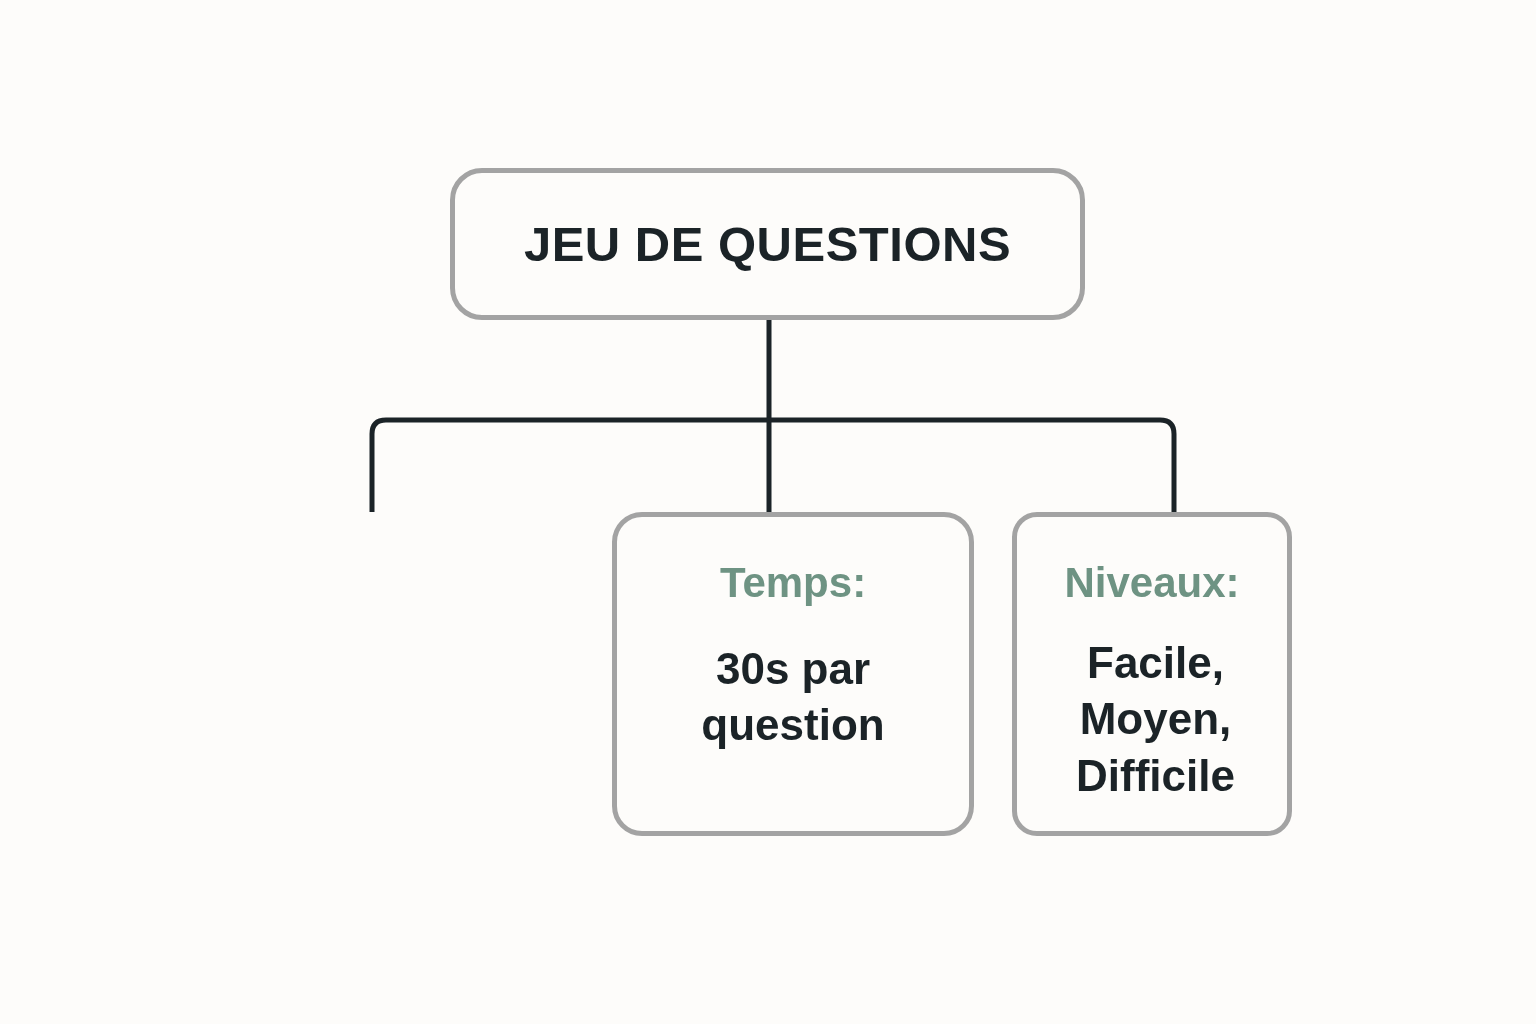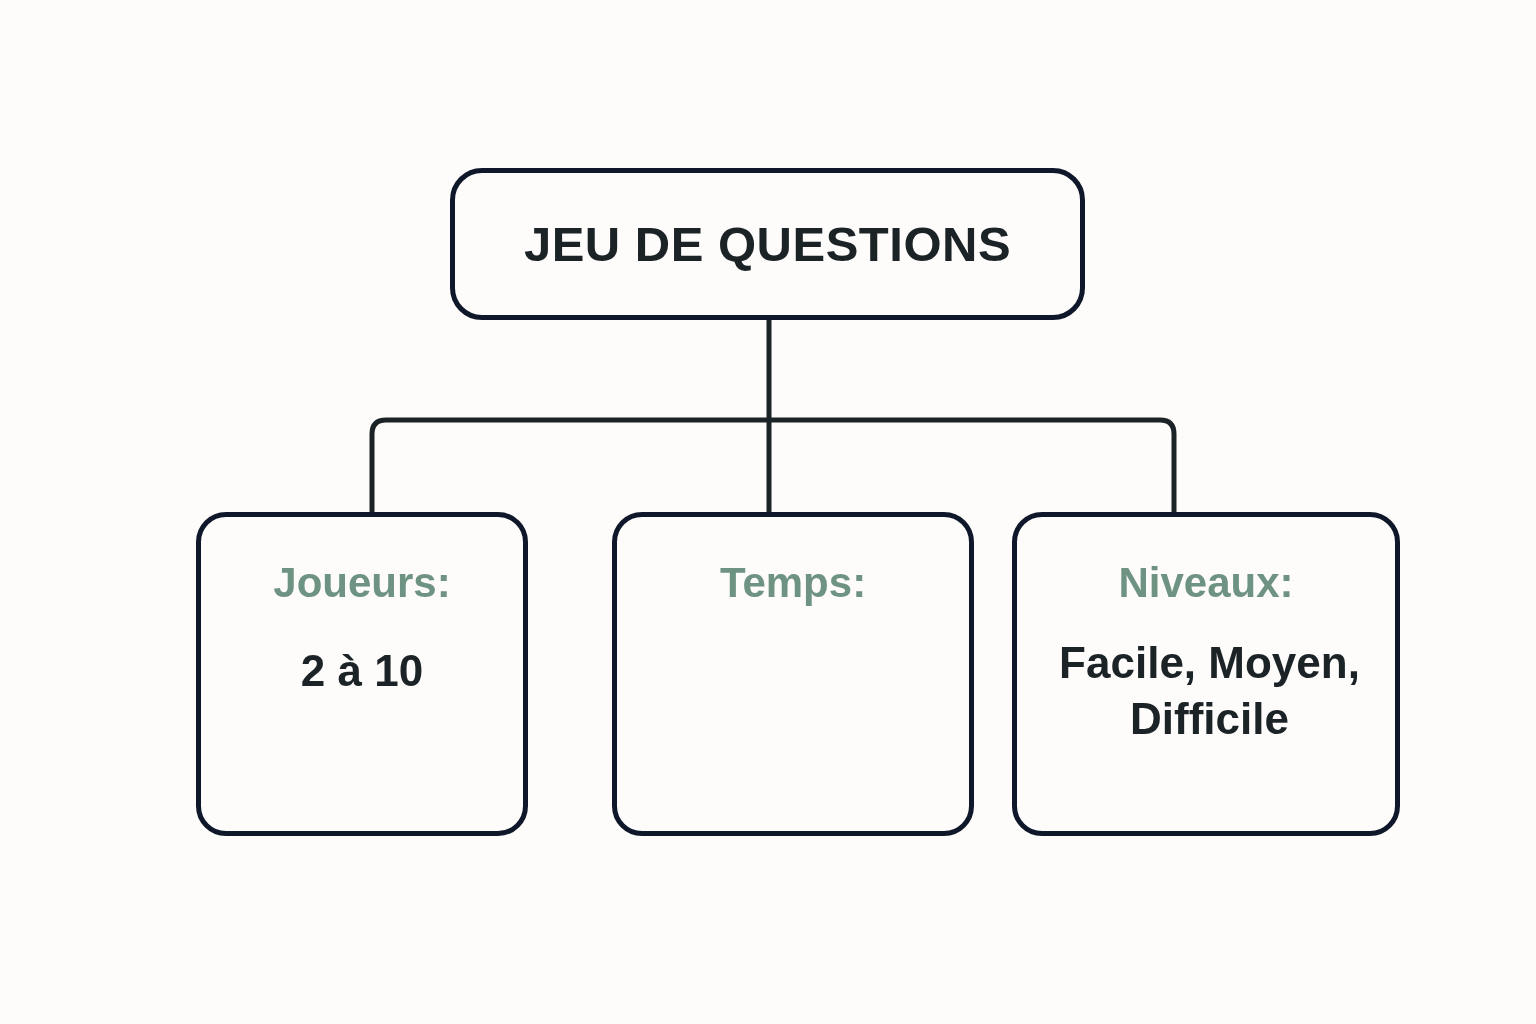--- a/index.html
+++ b/index.html
@@ -21,21 +21,21 @@
     top: 0;
     width: 1536px;
     height: 1024px;
   }
 
   
   .node {
     position: absolute;
     box-sizing: border-box;
     background: #fdfcfa;
-    border: 5px solid #0f172a;
+    border: 5px solid #a3a3a3;
     display: flex;
     flex-direction: column;
     align-items: center;
     z-index: 2;
   }
 
   .root-node {
     left: 450px;
     top: 168px;
     width: 635px;
@@ -54,21 +54,21 @@
 
   .child-node {
     top: 512px;
     height: 324px;
     border-radius: 30px;
     justify-content: flex-start;
     padding-top: 44px;
   }
   .child-1 { left: 196px;  width: 332px; }
   .child-2 { left: 612px;  width: 362px; }
-  .child-3 { left: 1012px; width: 388px; }
+  .child-3 { left: 1012px; width: 280px; border-radius: 25px; }
 
   .child-label {
     font-size: 42px;
     font-weight: bold;
     color: #6e9383;
     line-height: 1.05;
     text-align: center;
     white-space: nowrap;
   }
   .child-value {
@@ -92,27 +92,24 @@
 
     <path d="M 769 318 L 769 512" fill="none" stroke="#1b2327" stroke-width="5" stroke-linecap="butt"></path>
 
     <path d="M 372 512 L 372 434 Q 372 420 386 420 L 1160 420 Q 1174 420 1174 434 L 1174 512" fill="none" stroke="#1b2327" stroke-width="5" stroke-linecap="butt" stroke-linejoin="round"></path>
   </svg>
 
   <div class="node root-node">
     <div class="root-title">JEU DE QUESTIONS</div>
   </div>
 
-  <div class="node child-node child-1">
-    <div class="child-label">Joueurs:</div>
-    <div class="child-value">2 à 10</div>
-  </div>
 
   <div class="node child-node child-2">
     <div class="child-label">Temps:</div>
+    <div class="child-value">30s par question</div>
   </div>
 
   <div class="node child-node child-3">
     <div class="child-label">Niveaux:</div>
     <div class="child-value">Facile, Moyen, Difficile</div>
   </div>
 
 </div>
 
 </body></html>

